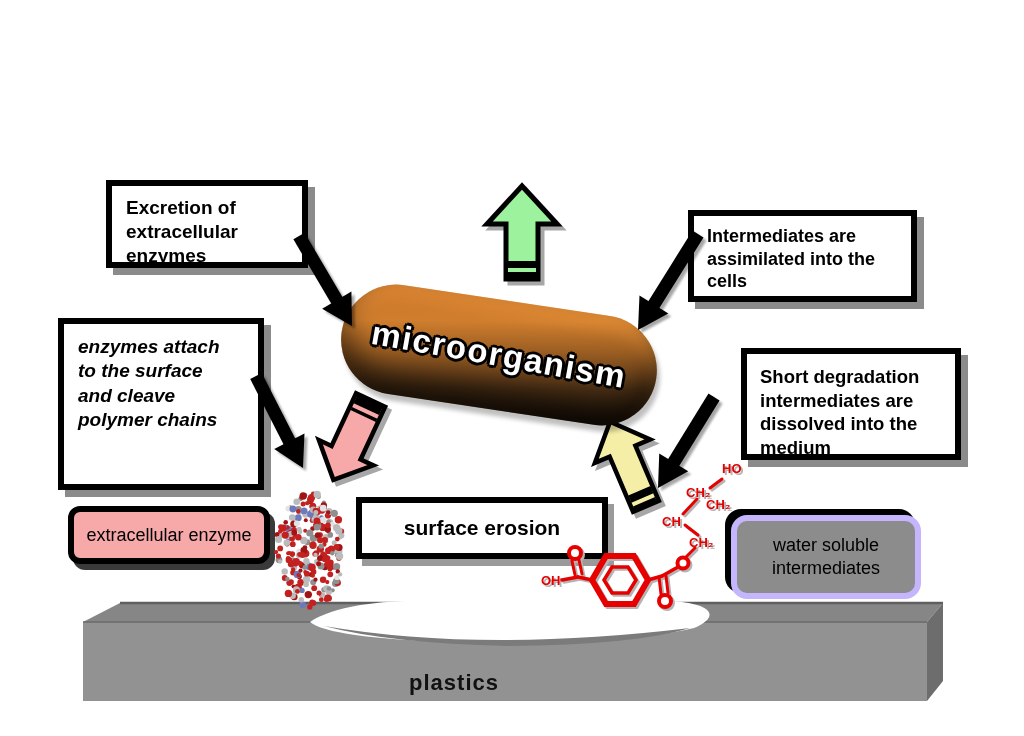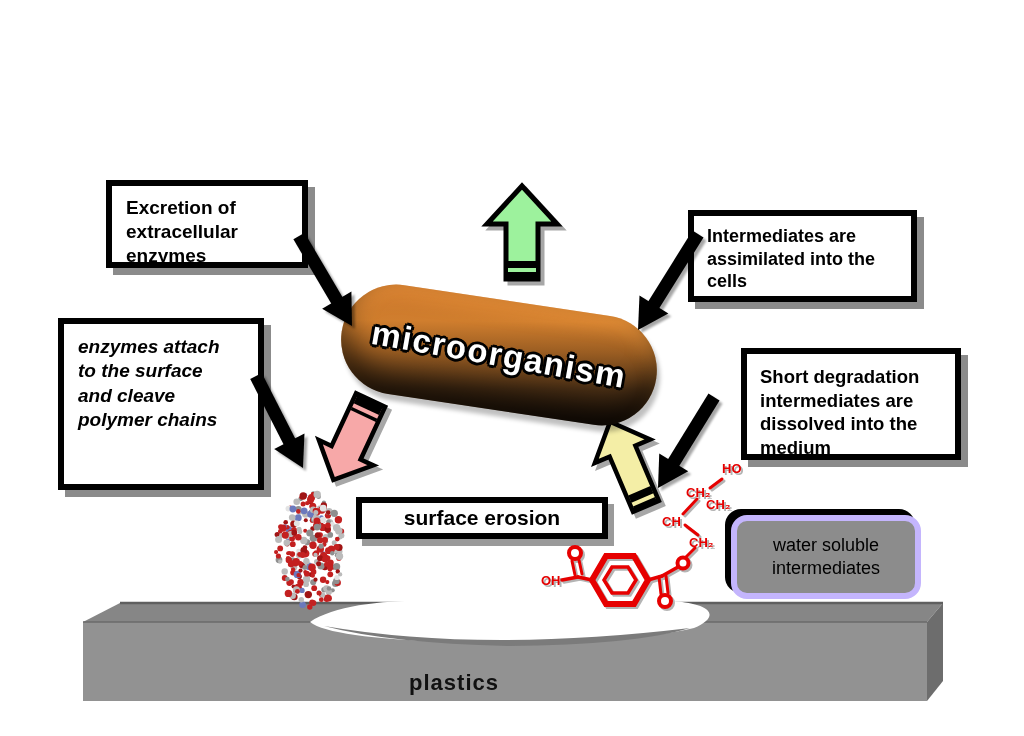--- a/index.html
+++ b/index.html
@@ -29,21 +29,21 @@
     padding: 11px 0 0 14px; font-weight: bold; font-size: 19px; line-height: 1.28; font-style: italic; }
 
   .short-degradation-box { left: 720px; top: 348px; width: 220px; height: 112px;
     padding: 11px 0 0 13px; font-weight: bold; font-size: 18.5px; line-height: 1.28; margin-left: 21px; }
 
   .pink-box { left: 68px; top: 506px; width: 202px; height: 58px;
     background: #f7a8a8; border-radius: 12px; box-shadow: 5px 6px 0 #3a3a3a;
     display: flex; align-items: center; justify-content: center;
     font-size: 18px; }
 
-  .surface-erosion-box { left: 356px; top: 497px; width: 252px; height: 42px;
+  .surface-erosion-box { left: 356px; top: 497px; width: 252px; height: 62px;
     display: flex; align-items: center; justify-content: center;
     font-weight: bold; font-size: 21px; box-shadow: 6px 7px 0 #9a9a9a; }
 
   .water-soluble-box { left: 731px; top: 515px; width: 190px; height: 84px;
     background: #8c8c8c; border: 6px solid #c4b5fd; border-radius: 16px;
     box-shadow: -6px -6px 0 #000;
     display: flex; align-items: center; justify-content: center;
     text-align: center; font-size: 18px; line-height: 1.3; }
 
   .capsule {
@@ -109,20 +109,23 @@
 polymer chains</span>
   </div>
 
   <div class="box short-degradation-box boxz">
     <span class="box-label">Short degradation
 intermediates are
 dissolved into the
 medium</span>
   </div>
 
+  <div class="box pink-box boxz">
+    <span class="box-label">extracellular enzyme</span>
+  </div>
 
   <div class="box surface-erosion-box boxz">
     <span class="box-label">surface erosion</span>
   </div>
 
   <div class="box water-soluble-box boxz">
     <span class="box-label">water soluble
 intermediates</span>
   </div>
 

